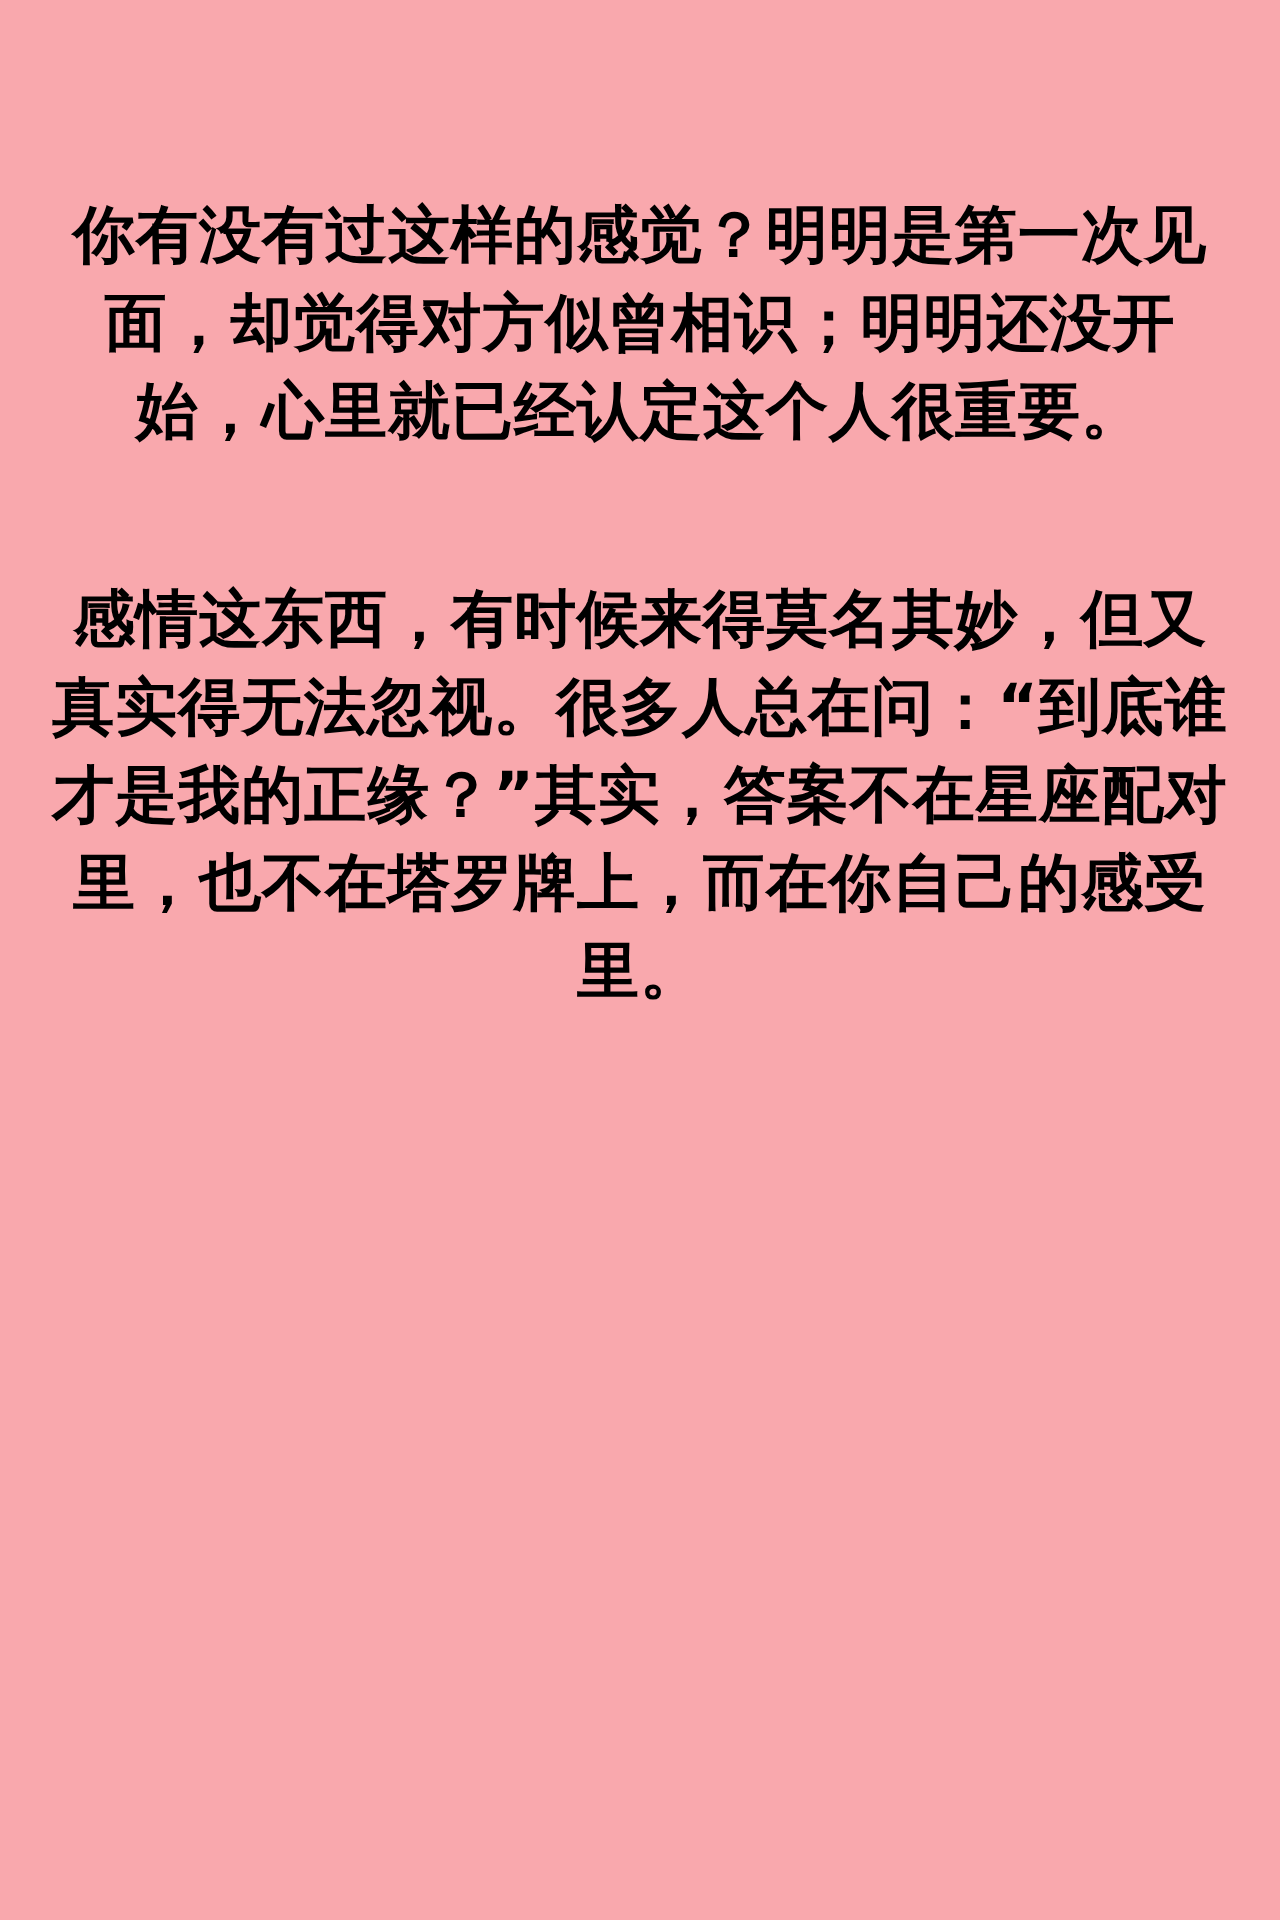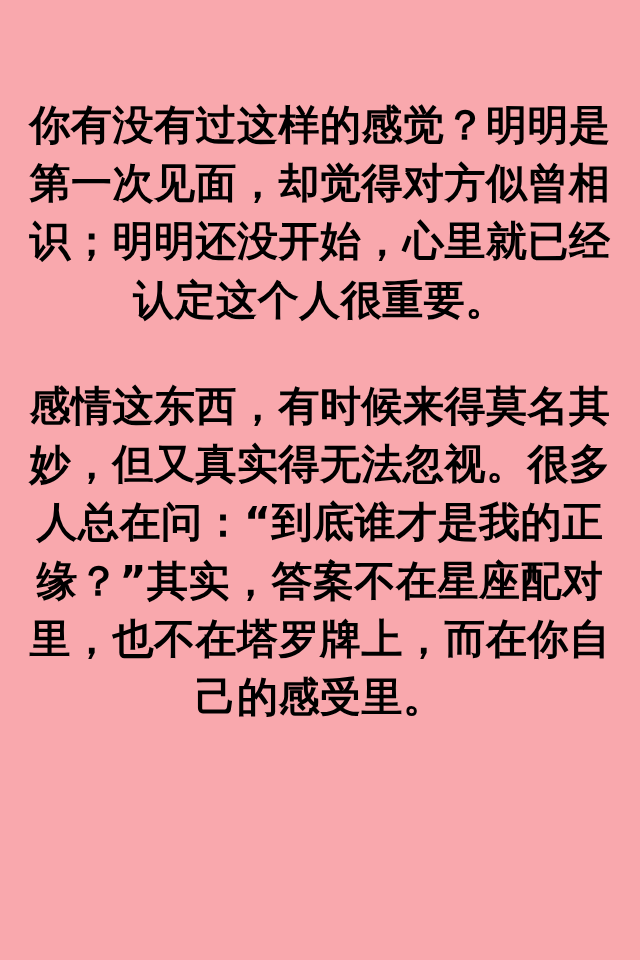--- a/index.html
+++ b/index.html
@@ -19,28 +19,28 @@
     box-sizing: border-box;
     padding: 96px 22px 40px 22px;
     background: #f9a8ad;
     display: flex;
     flex-direction: column;
     justify-content: flex-start;
   }
   .para {
     color: #000000;
     font-weight: bold;
-    font-size: 41px;
+    font-size: 31px;
     line-height: 1.42;
     text-align: center;
     letter-spacing: 0.5px;
     margin: 0;
   }
   .para + .para {
-    margin-top: 48px;
+    margin-top: 60px;
   }
 </style>
 </head>
 <body>
 
 <div class="poster">
   <p class="para">你有没有过这样的感觉？明明是第一次见面，却觉得对方似曾相识；明明还没开始，心里就已经认定这个人很重要。</p>
   <p class="para">感情这东西，有时候来得莫名其妙，但又真实得无法忽视。很多人总在问：“到底谁才是我的正缘？”其实，答案不在星座配对里，也不在塔罗牌上，而在你自己的感受里。</p>
 </div>
 

